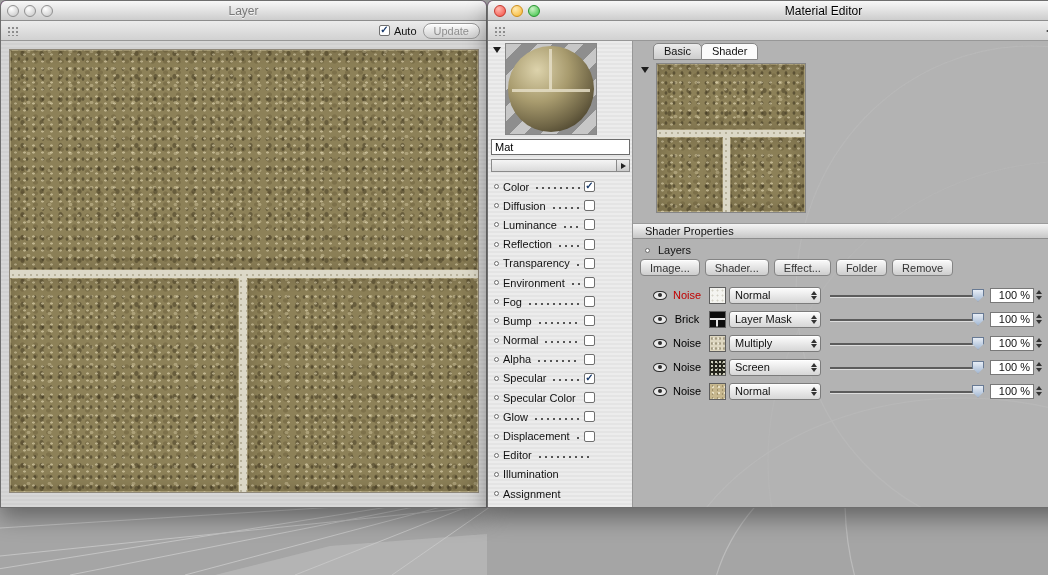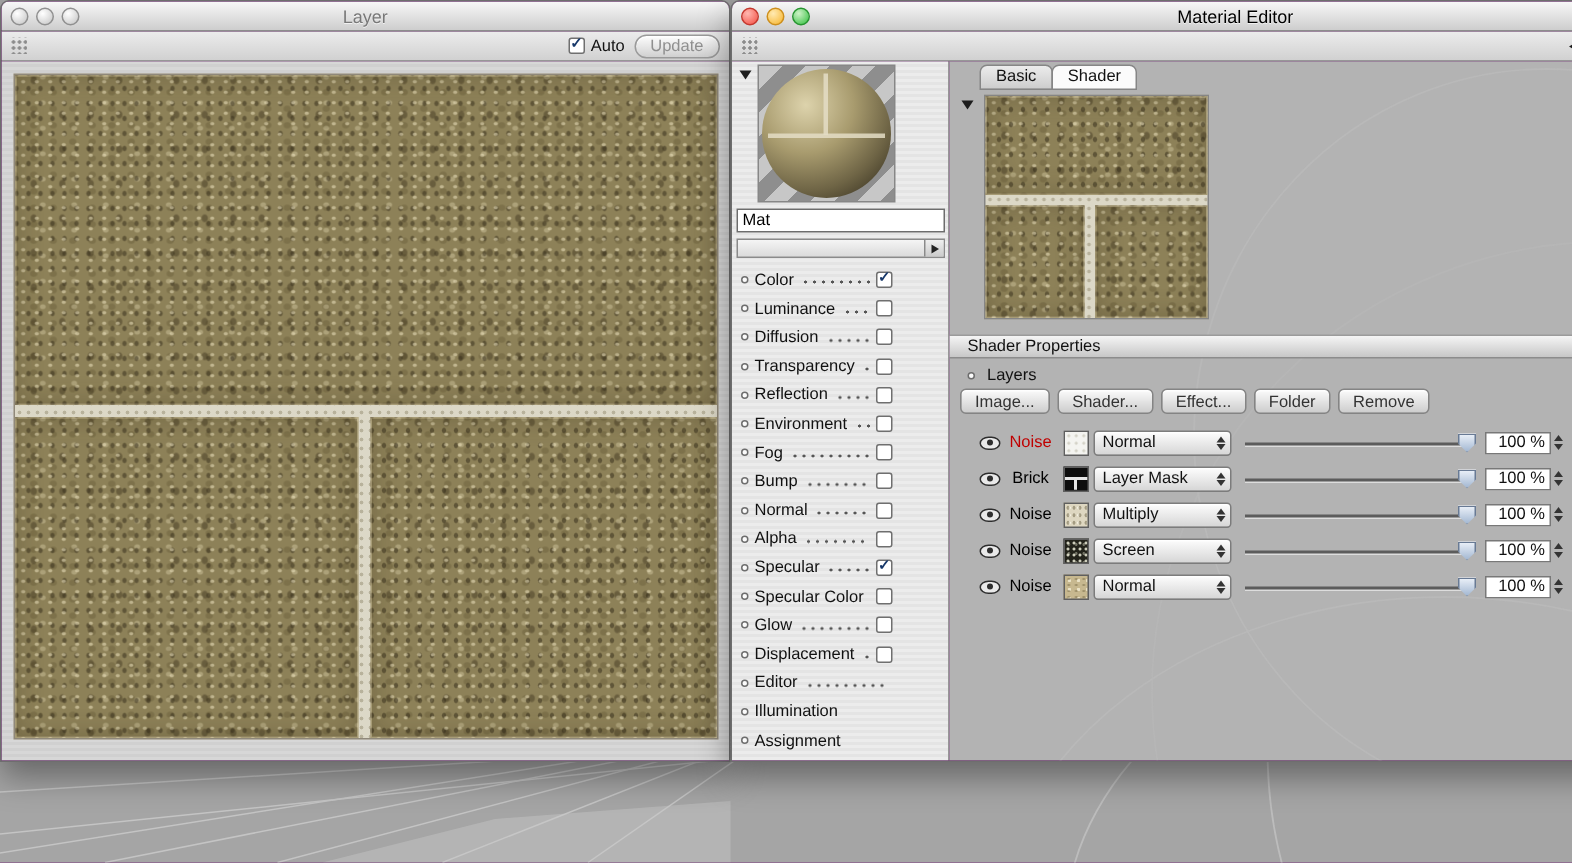--- a/index.html
+++ b/index.html
@@ -258,45 +258,45 @@
             <div class="ch-row">
               <span class="bullet"></span>
               <span class="ch-label">Color</span>
               <span class="leader"></span>
               <span class="cb checked">
                 <span class="tick">✓</span>
               </span>
             </div>
             <div class="ch-row">
               <span class="bullet"></span>
+              <span class="ch-label">Diffusion</span>
+              <span class="leader"></span>
+              <span class="cb">
+                <span class="tick">✓</span>
+              </span>
+            </div>
+            <div class="ch-row">
+              <span class="bullet"></span>
               <span class="ch-label">Luminance</span>
               <span class="leader"></span>
               <span class="cb">
                 <span class="tick">✓</span>
               </span>
             </div>
             <div class="ch-row">
               <span class="bullet"></span>
-              <span class="ch-label">Diffusion</span>
+              <span class="ch-label">Reflection</span>
               <span class="leader"></span>
               <span class="cb">
                 <span class="tick">✓</span>
               </span>
             </div>
             <div class="ch-row">
               <span class="bullet"></span>
               <span class="ch-label">Transparency</span>
-              <span class="leader"></span>
-              <span class="cb">
-                <span class="tick">✓</span>
-              </span>
-            </div>
-            <div class="ch-row">
-              <span class="bullet"></span>
-              <span class="ch-label">Reflection</span>
               <span class="leader"></span>
               <span class="cb">
                 <span class="tick">✓</span>
               </span>
             </div>
             <div class="ch-row">
               <span class="bullet"></span>
               <span class="ch-label">Environment</span>
               <span class="leader"></span>
               <span class="cb">

